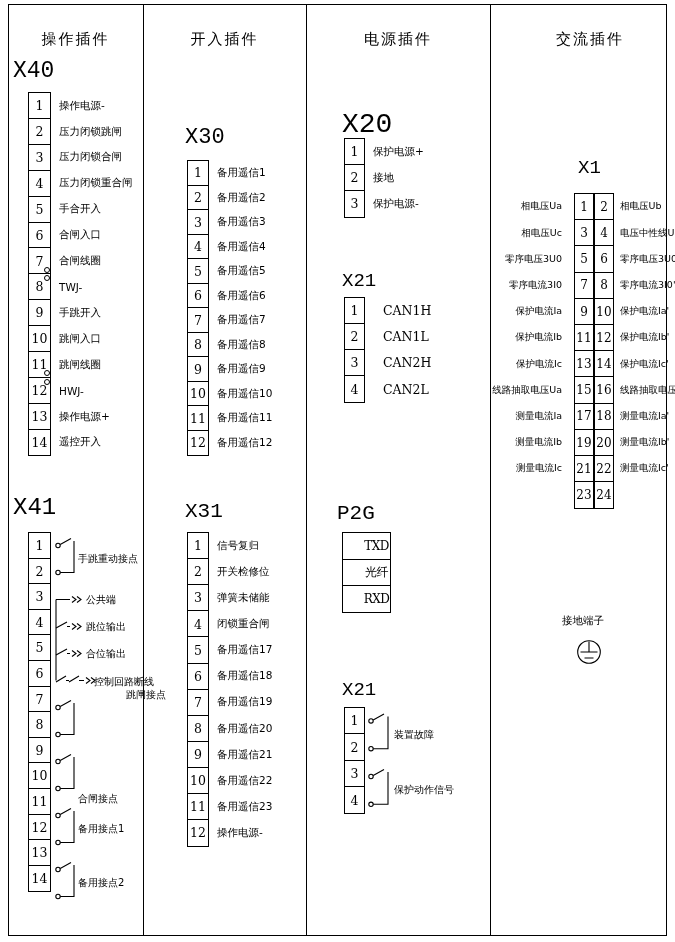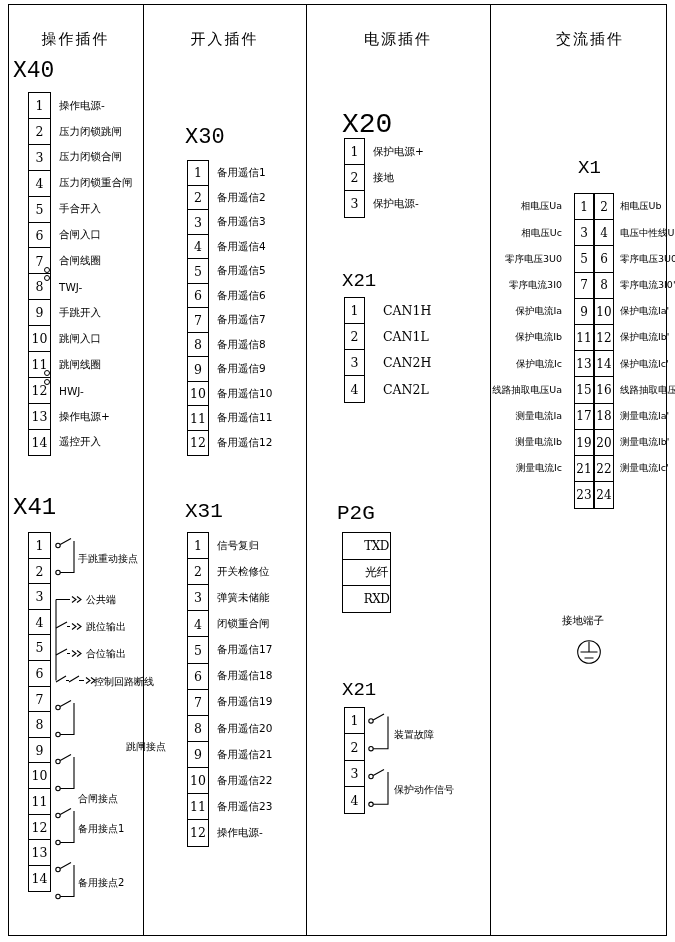--- a/index.html
+++ b/index.html
@@ -47,21 +47,21 @@
   .jmark[data-mark]{display:block;position:absolute;width:4px;height:4px;
         border:1px solid #000;border-radius:50%;background:#fff;}
   .jmark[data-mark="br"]{right:0;bottom:1px;}
   .jmark[data-mark="tr"]{right:0;top:1px;}
   .clabel{position:absolute;font-size:10px;white-space:nowrap;}
   .cl-x41-12{left:78px;top:552px;}
   .cl-x41-3{left:86px;top:593px;}
   .cl-x41-4{left:86px;top:620px;}
   .cl-x41-5{left:86px;top:647px;}
   .cl-x41-6{left:94px;top:675px;font-size:10px;}
-  .cl-x41-78{left:78px;top:740px;padding-left:48px;}
+  .cl-x41-78{left:78px;top:688px;padding-left:48px;}
   .cl-x41-910{left:78px;top:768px;margin-top:24px;}
   .cl-x41-1112{left:78px;top:822px;}
   .cl-x41-1314{left:78px;top:876px;}
   .cl-x21-12{left:394px;top:728px;}
   .cl-x21-34{left:394px;top:783px;}
   .gnd-label{position:absolute;left:562px;top:614px;width:60px;text-align:left;font-size:10.5px;}
   svg.overlay{position:absolute;pointer-events:none;}
   svg.overlay path{fill:none;stroke:#000;stroke-width:1.1;}
   svg.overlay circle{fill:none;stroke:#000;stroke-width:1.1;}
 </style>

